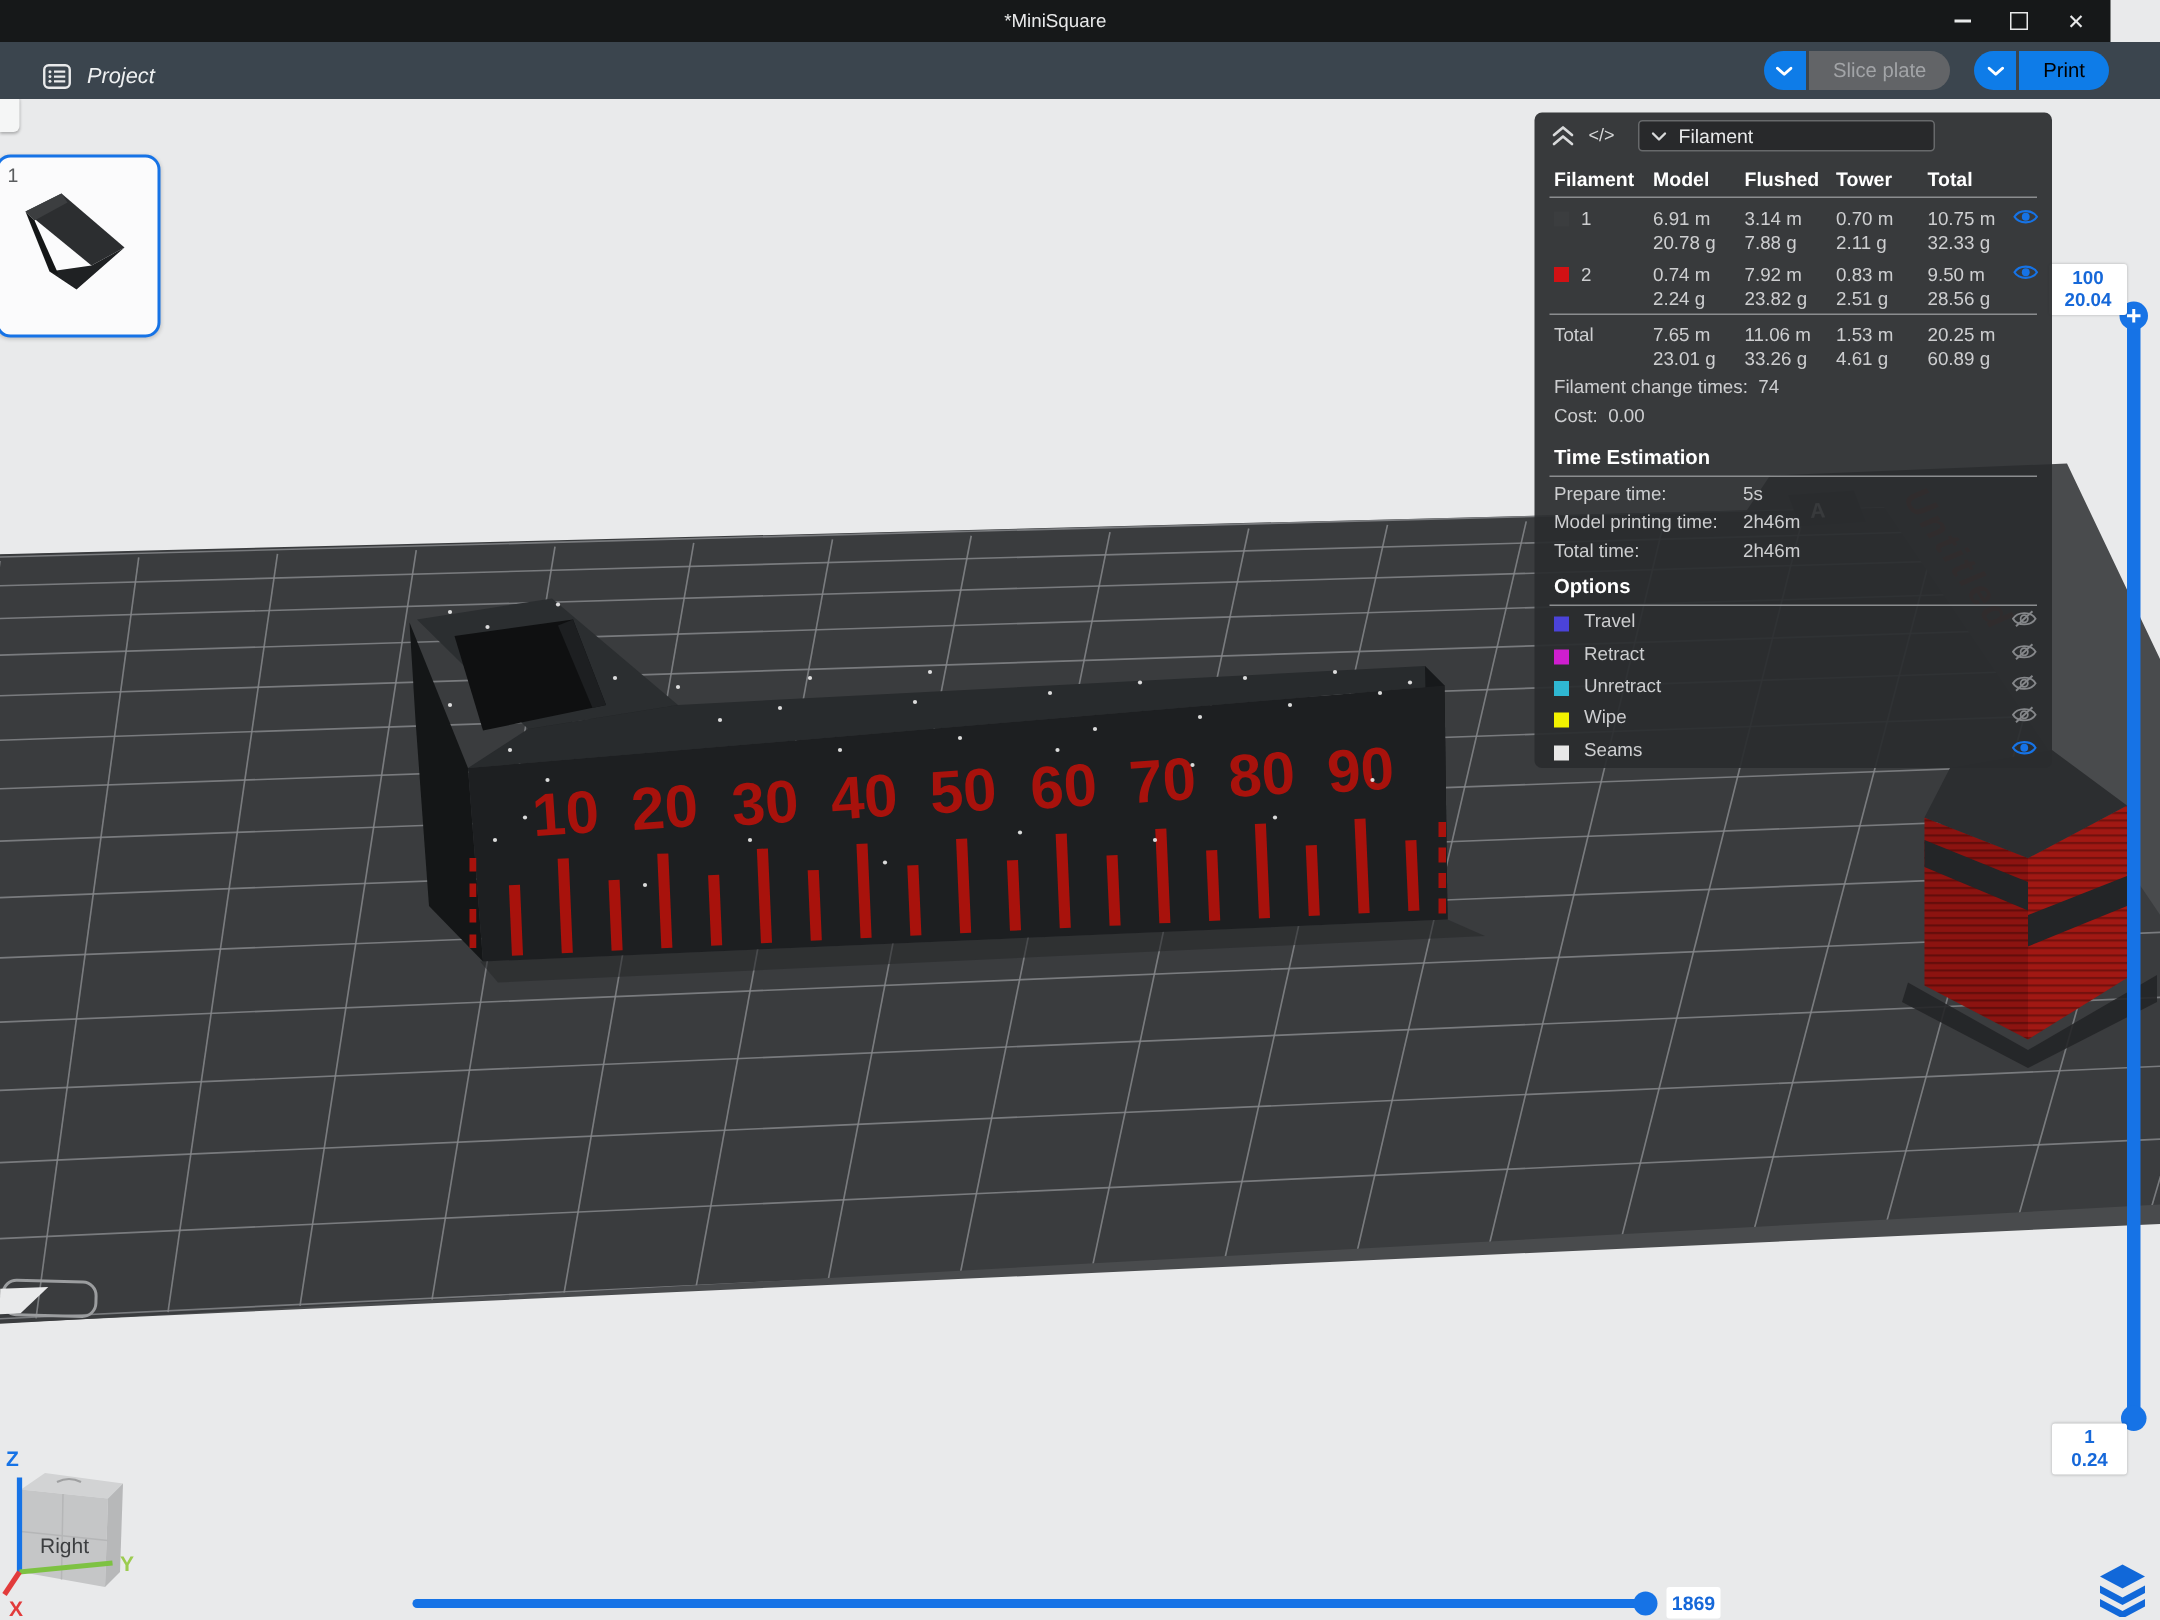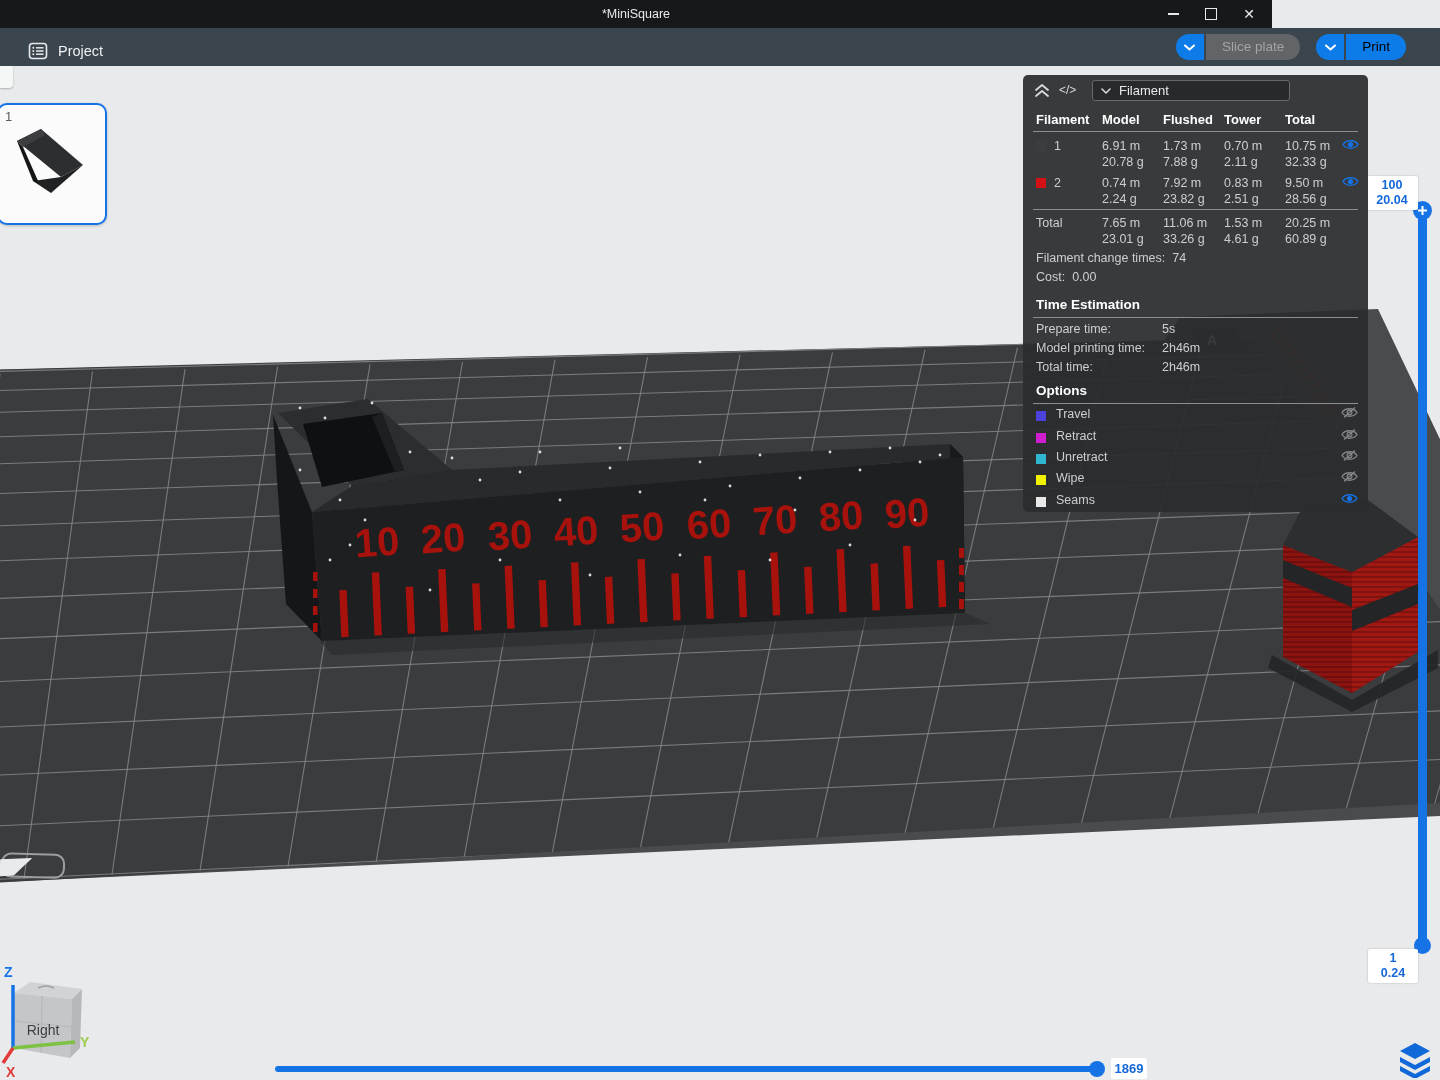--- a/index.html
+++ b/index.html
@@ -1,29 +1,29 @@
 <!DOCTYPE html>
 <html><head>
 <meta charset="utf-8">
 <style>
   html,body{margin:0;padding:0;background:#555;}
   .app{position:relative;width:1440px;height:1080px;overflow:hidden;background:#e9eaeb;
        font-family:"Liberation Sans",sans-serif;-webkit-font-smoothing:antialiased;}
   
-  .titlebar{position:absolute;left:0;top:0;width:1272px;height:28px;background:#161819;z-index:40;}
+  .titlebar{position:absolute;left:0;top:0;width:1407px;height:28px;background:#161819;z-index:40;}
   .title-text{position:absolute;left:0;right:0;top:0;height:28px;line-height:28px;text-align:center;
               color:#e8e9ea;font-size:12.5px;}
   .win-controls{position:absolute;right:4px;top:0;height:28px;display:flex;z-index:41;}
   .win-btn{width:38px;height:28px;display:flex;align-items:center;justify-content:center;color:#e8e9ea;cursor:default;}
   .ico-min{width:11px;height:2px;background:#e8e9ea;}
   .ico-max{width:10px;height:10px;border:1.4px solid #e8e9ea;}
   .ico-close{font-size:14px;line-height:14px;}
   
   .menubar{position:absolute;left:0;top:28px;width:1440px;height:38px;background:#3b454e;z-index:40;}
-  .menu-left{position:absolute;left:28px;top:0;height:45px;display:flex;align-items:center;gap:10px;}
+  .menu-left{position:absolute;left:28px;top:0;height:45px;display:flex;align-items:center;gap:10px;font-style:italic;}
   .menu-label{color:#eef0f1;font-size:14.5px;}
   .menu-right{position:absolute;right:34px;top:6px;display:flex;gap:16px;}
   .split{display:flex;height:26px;border-radius:13px;overflow:hidden;}
   .seg-arrow{width:28px;background:#0e7ce8;display:flex;align-items:center;justify-content:center;border-right:2px solid #3b454e;}
   .seg-main{padding:0 16px;line-height:26px;font-size:13.5px;}
   .seg-slice{background:#626467;color:#a2a4a7;}
   .seg-print{background:#0e7ce8;color:#000000;}
   
   .side-tab{position:absolute;left:0;top:63px;width:13px;height:25px;background:#f5f6f6;border-radius:0 4px 4px 0;
             box-shadow:0 1px 2px rgba(0,0,0,.25);z-index:20;}
@@ -327,21 +327,21 @@
       <span></span>
     </div>
     <div class="hr" style="top:56px;"></div>
 
     <div class="frow" style="top:63px;">
       <span class="fid">
           <i class="swatch" style="background: rgb(59, 61, 63);"></i>
             <span>1</span>
         </span>
       <span><span>6.91 m</span><br><span>20.78 g</span></span>
-      <span><span>1.73 m</span><br><span>7.88 g</span></span>
+      <span><span>3.14 m</span><br><span>7.88 g</span></span>
       <span><span>0.70 m</span><br><span>2.11 g</span></span>
       <span><span>10.75 m</span><br><span>32.33 g</span></span>
       <span>
         <svg width="17" height="13" viewBox="0 0 17 13">
           <path d="M1,6.5 C4,1.5 13,1.5 16,6.5 C13,11.5 4,11.5 1,6.5 Z" fill="none" stroke="#1673e6" stroke-width="1.4"></path>
           <circle cx="8.5" cy="6.5" r="2.6" fill="#1673e6"></circle>
           </svg>
       </span>
     </div>
 

